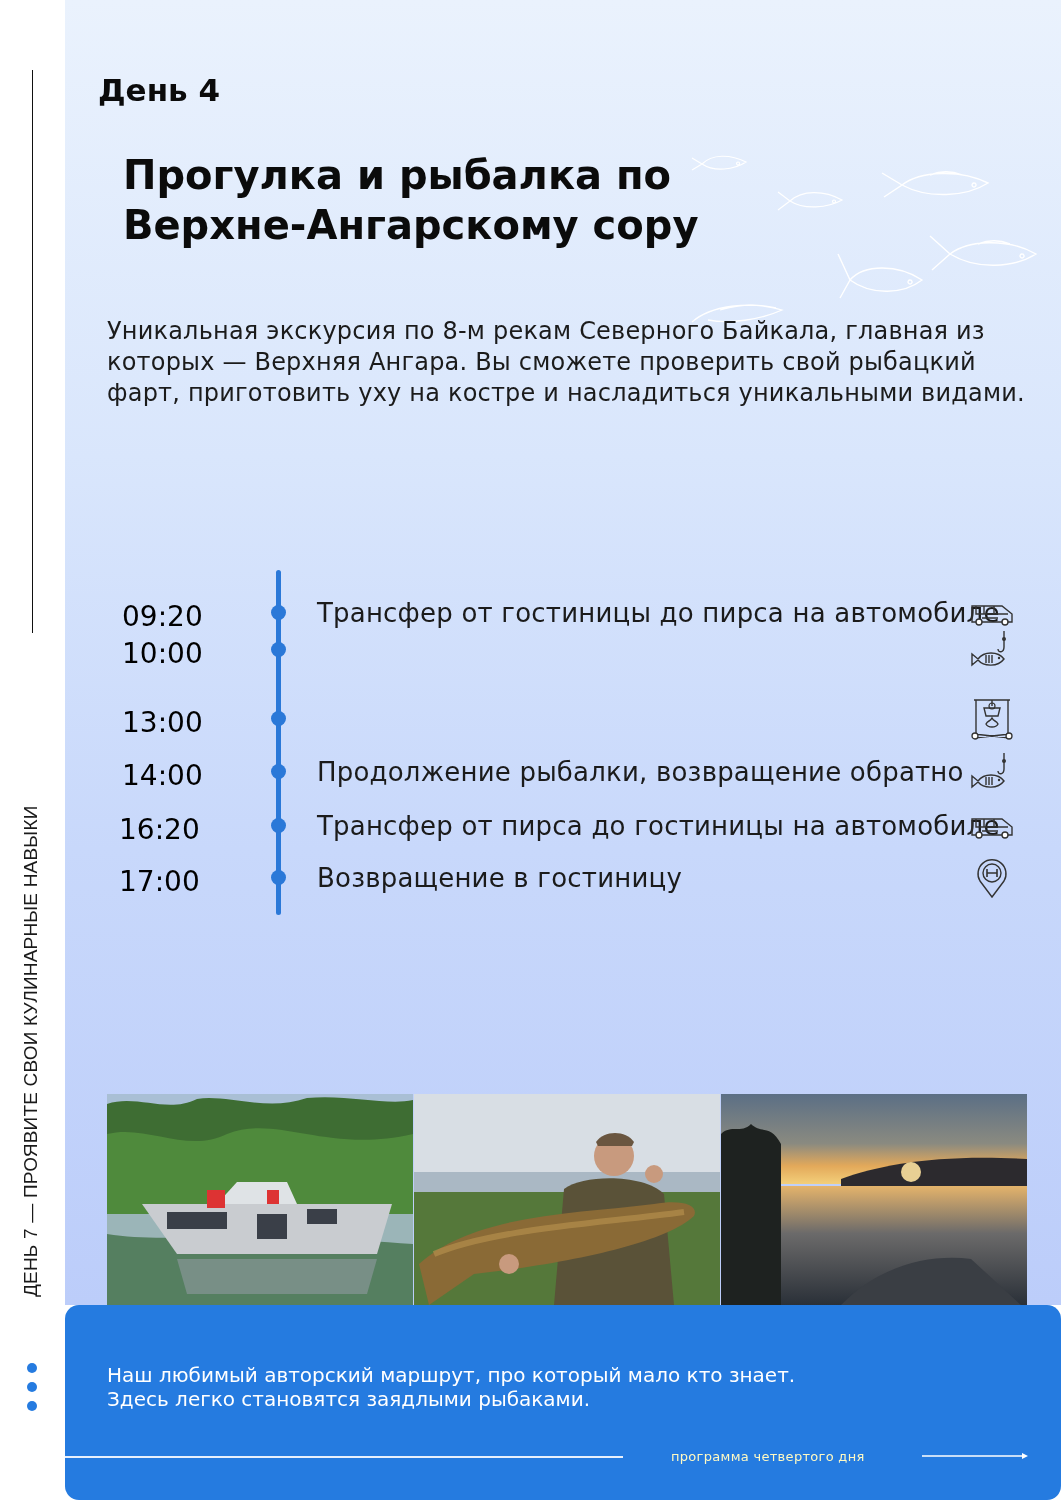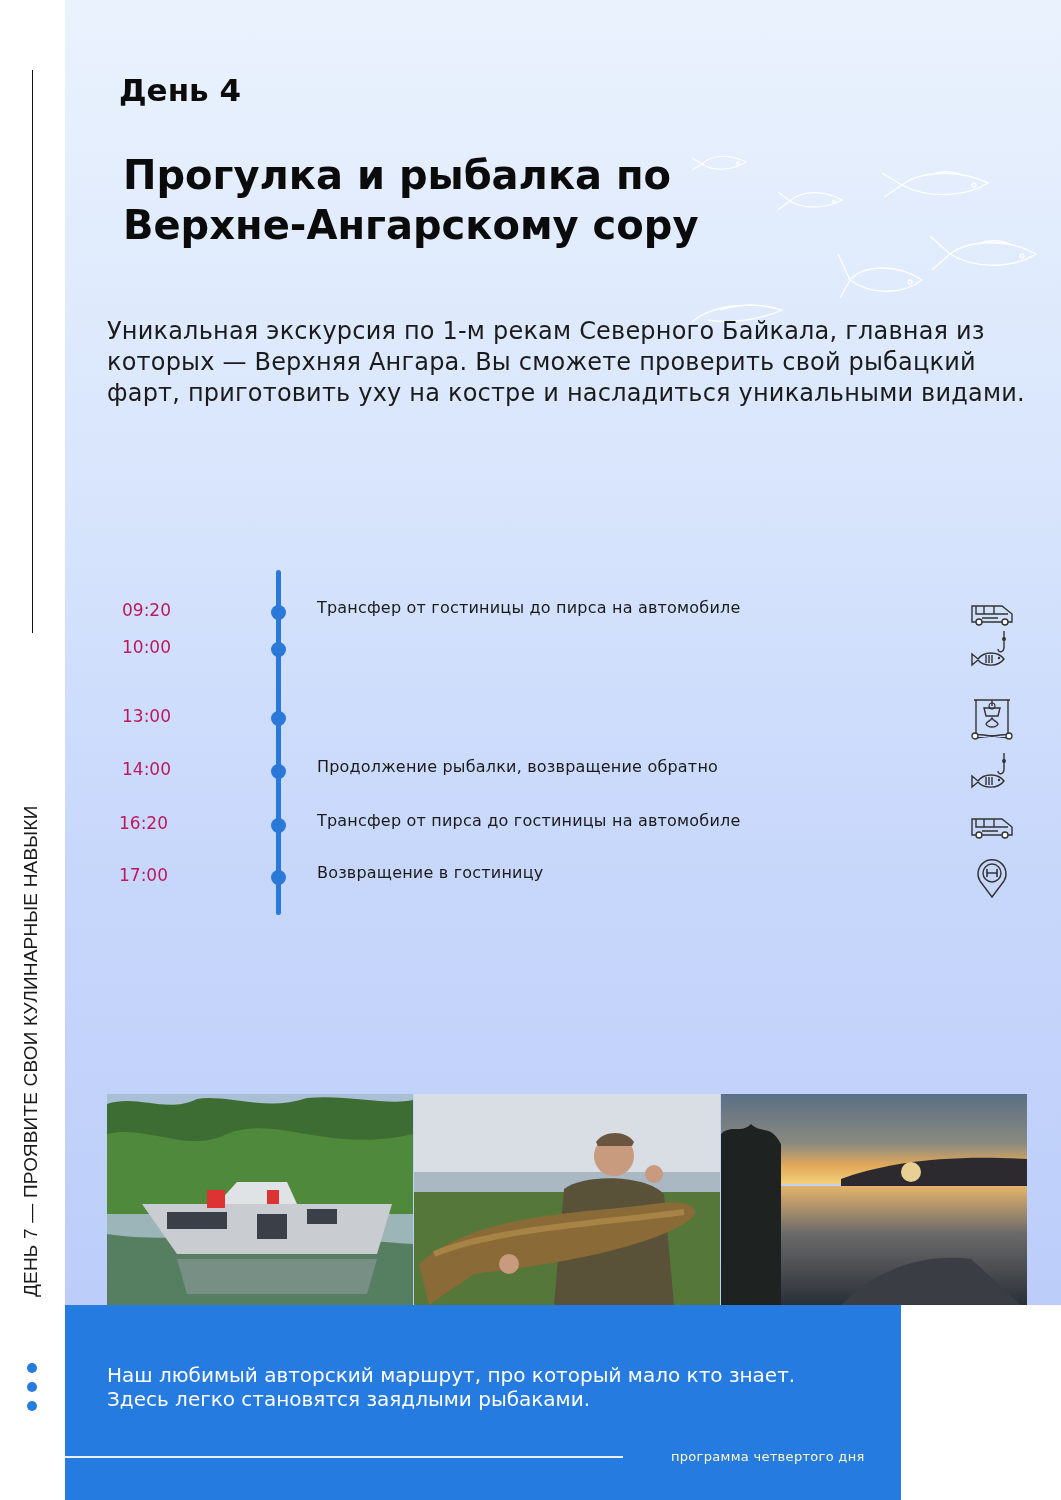--- a/index.html
+++ b/index.html
@@ -19,44 +19,44 @@
     font-size: 19px; letter-spacing: 0.2px; color: #1a1a1a;
     width: 600px;
   }
   .dots { position: absolute; left: 27px; top: 1363px; }
   .dots span { display: block; width: 10px; height: 10px; border-radius: 50%; background: #257be0; margin-bottom: 9px; }
   .panel {
     position: absolute; left: 65px; top: 0; width: 996px; height: 1305px;
     background: linear-gradient(180deg, #eaf2fd 0%, #d9e6fc 35%, #c8d8fb 65%, #bccdfa 100%);
   }
   .day-label {
-    position: absolute; left: 119px; top: 72px; font-size: 31px; font-weight: bold; color: #0b0b0b;
+    position: absolute; left: 98px; top: 72px; font-size: 31px; font-weight: bold; color: #0b0b0b;
   }
   .title {
     position: absolute; left: 107px; top: 134px; width: 700px;
     font-size: 40px; line-height: 50px; font-weight: bold; color: #0b0b0b; margin: 16px;
   }
   .fish { position: absolute; }
   .desc {
     position: absolute; left: 107px; top: 316px; width: 930px;
     font-size: 24px; line-height: 31px; color: #1b1b1b; letter-spacing: 0.2px;
   }
   .timeline-bar {
     position: absolute; left: 276px; top: 570px; width: 5px; height: 345px; border-radius: 3px; background: #2a78d8;
   }
   .row { position: absolute; left: 0; width: 1061px; height: 40px; }
-  .row .time { position: absolute; font-size: 17px; color: #be185d; top: 8px; }
+  .row .time { position: absolute; font-size: 28px; color: #000000; top: 8px; }
   .row .dot { position: absolute; left: 271px; top: 13px; width: 15px; height: 15px; border-radius: 50%; background: #2a78d8; }
-  .row .act { position: absolute; left: 317px; top: 6px; font-size: 16px; color: #1b1b1b; white-space: nowrap; letter-spacing: 0.2px; }
+  .row .act { position: absolute; left: 317px; top: 6px; font-size: 26px; color: #1b1b1b; white-space: nowrap; letter-spacing: 0.2px; }
   .row .ic { position: absolute; left: 968px; top: 0; width: 48px; height: 44px; }
   .photos { position: absolute; left: 107px; top: 1094px; width: 920px; height: 211px; display: flex; }
   .photo { flex: 1; height: 211px; position: relative; overflow: hidden; }
   .photo + .photo { margin-left: 1px; }
   .footer {
-    position: absolute; left: 65px; top: 1305px; width: 836px; height: 195px; background: #257be0;
+    position: absolute; left: 65px; top: 1305px; width: 996px; height: 195px; background: #257be0; border-radius: 14px;
   }
   .footer-text {
     position: absolute; left: 42px; top: 58px; width: 700px;
     font-size: 20px; line-height: 24px; color: #ffffff;
   }
   .footer-line { position: absolute; left: 0; top: 151px; width: 558px; height: 2px; background: #e8f0fc; }
   .footer-link {
     position: absolute; left: 606px; top: 144px; font-size: 13px; color: #fef9c3; letter-spacing: 0.3px;
   }
   .footer-arrow { position: absolute; left: 857px; top: 146px; width: 108px; height: 10px; }
@@ -91,21 +91,21 @@
 <svg class="fish" style="left:834px;top:252px" width="92" height="50" viewBox="0 0 92 50">
   <path d="M4 2 L16 28 L6 46 M16 28 C30 12,64 12,88 28 C70 42,38 44,16 28 Z M76 28 a2 2 0 1 0 0.1 0" fill="none" stroke="#ffffff" stroke-width="1.4"></path>
 </svg>
 <svg class="fish" style="left:690px;top:296px" width="96" height="30" viewBox="0 0 96 30">
   <path d="M2 26 C20 10,60 4,92 14 C70 24,40 28,18 24 M30 14 C50 8,70 8,86 12" fill="none" stroke="#ffffff" stroke-width="1.3"></path>
 </svg>
 
 <div class="day-label">День 4</div>
 <h1 class="title">Прогулка и рыбалка по Верхне-Ангарскому сору</h1>
 
-<div class="desc">Уникальная экскурсия по 1-м рекам Северного Байкала, главная из которых — Верхняя Ангара. Вы сможете проверить свой рыбацкий фарт, приготовить уху на костре и насладиться уникальными видами.</div>
+<div class="desc">Уникальная экскурсия по 8-м рекам Северного Байкала, главная из которых — Верхняя Ангара. Вы сможете проверить свой рыбацкий фарт, приготовить уху на костре и насладиться уникальными видами.</div>
 
 <div class="timeline-bar"></div>
 
 <div class="row" style="top:592px">
   <span class="time" style="left:122px">09:20</span>
   <span class="dot"></span>
   <span class="act">Трансфер от гостиницы до пирса на автомобиле</span>
   <svg class="ic" viewBox="0 0 48 44">
     <path d="M4 14 H34 L44 22 V30 H4 Z M8 14 V22 H40 M16 14 V22 M26 14 V22 M14 26 H30" fill="none" stroke="#333" stroke-width="1.4"></path>
     <circle cx="11" cy="30" r="3" fill="#fff" stroke="#333" stroke-width="1.4"></circle>

